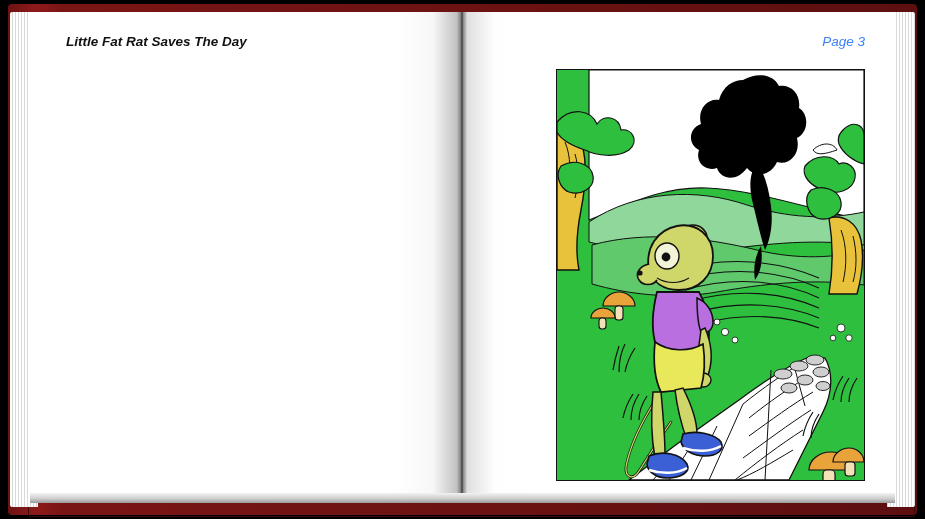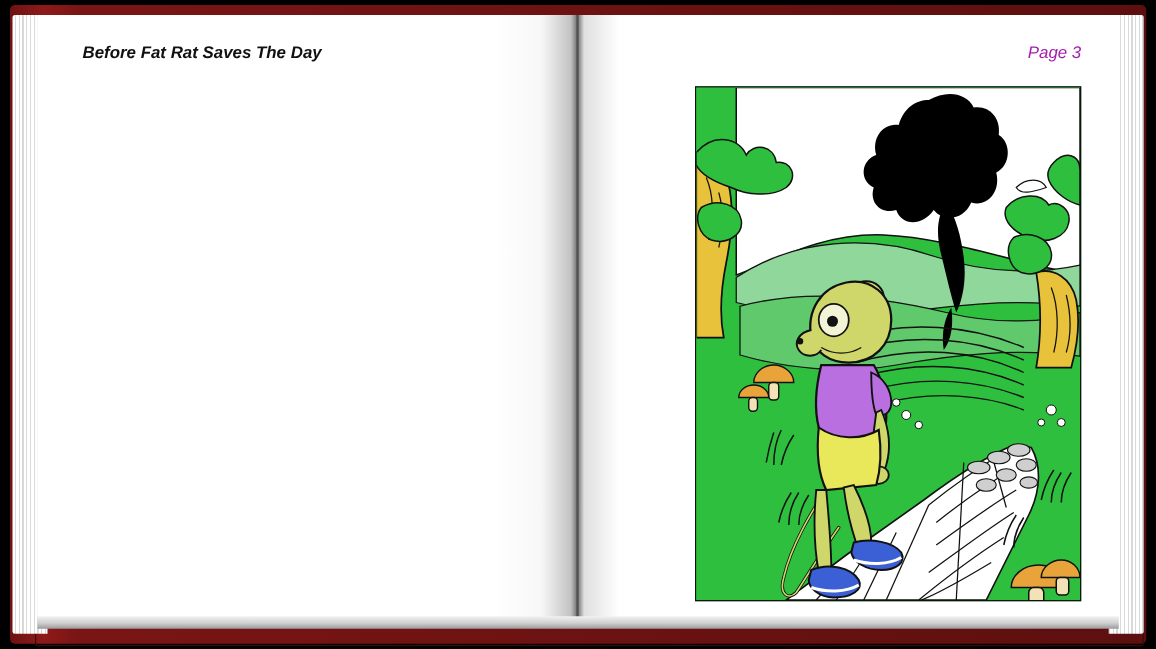--- a/index.html
+++ b/index.html
@@ -134,21 +134,21 @@
     font-weight: bold;
     color: #111111;
     white-space: nowrap;
   }
   .page-number {
     position: absolute;
     right: 30px;
     top: 22px;
     font-size: 13.5px;
     font-style: italic;
-    color: #a21caf;
+    color: #3b82f6;
     white-space: nowrap;
   }
 
   
   .body-text {
     position: absolute;
     left: 34px;
     top: 75px;
     width: 340px;
     font-size: 17.2px;
@@ -179,21 +179,21 @@
   <div class="book-cover">
     <div class="cover-inner-line"></div>
   </div>
 
   <div class="page-stack-left"></div>
   <div class="page-stack-right"></div>
 
   <div class="pages">
 
     <div class="page page-left">
-      <div class="book-title">Before Fat Rat Saves The Day</div>
+      <div class="book-title">Little Fat Rat Saves The Day</div>
     </div>
 
     <div class="page page-right">
       <div class="page-number">Page 3</div>
 
       <div class="illustration-frame">
         <svg width="307" height="410" viewBox="0 0 307 410" xmlns="http://www.w3.org/2000/svg">
 
           <rect x="0" y="0" width="307" height="410" fill="#2fbf3f"></rect>
 

